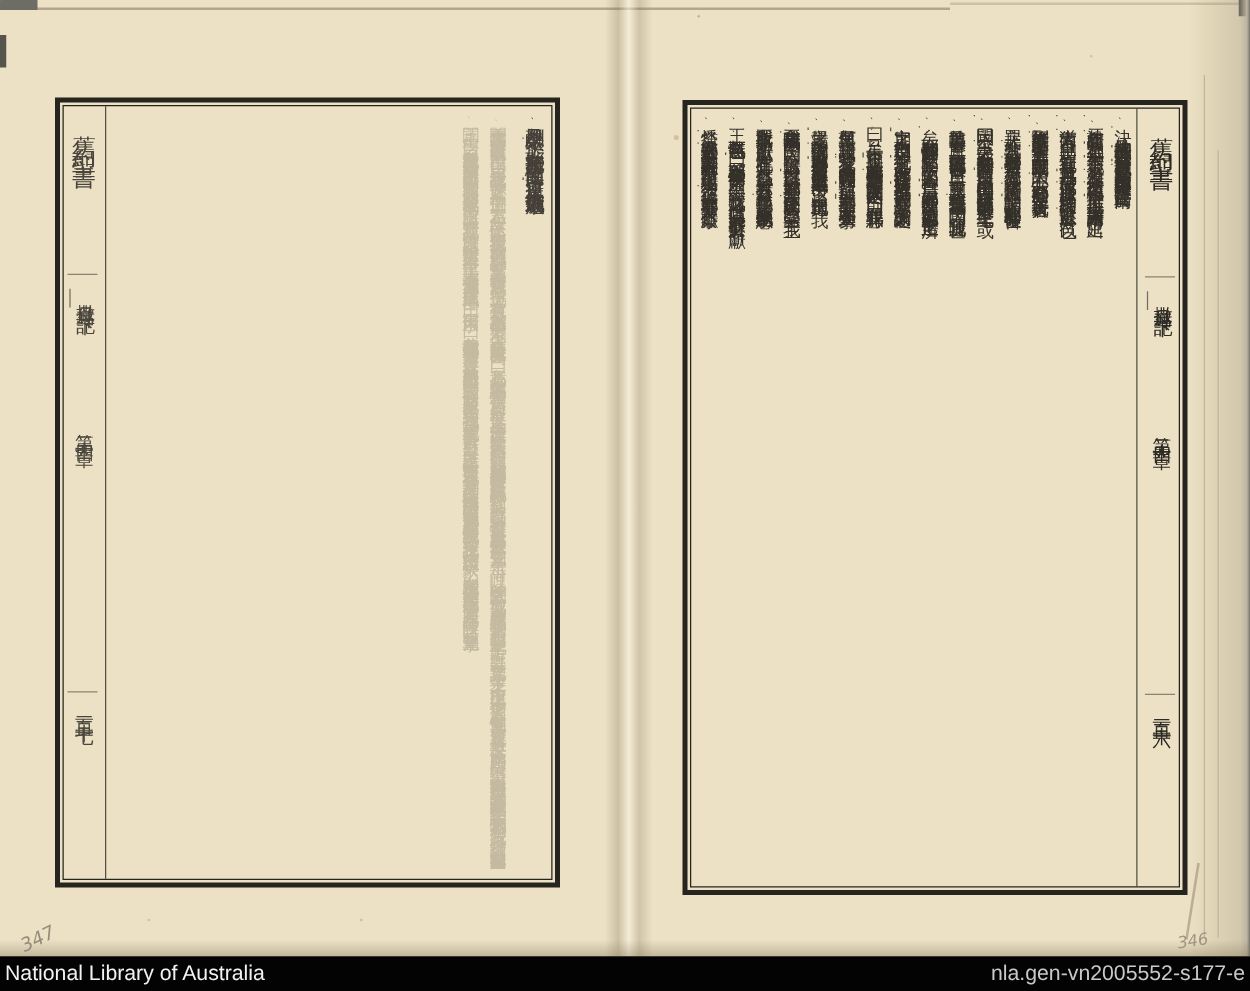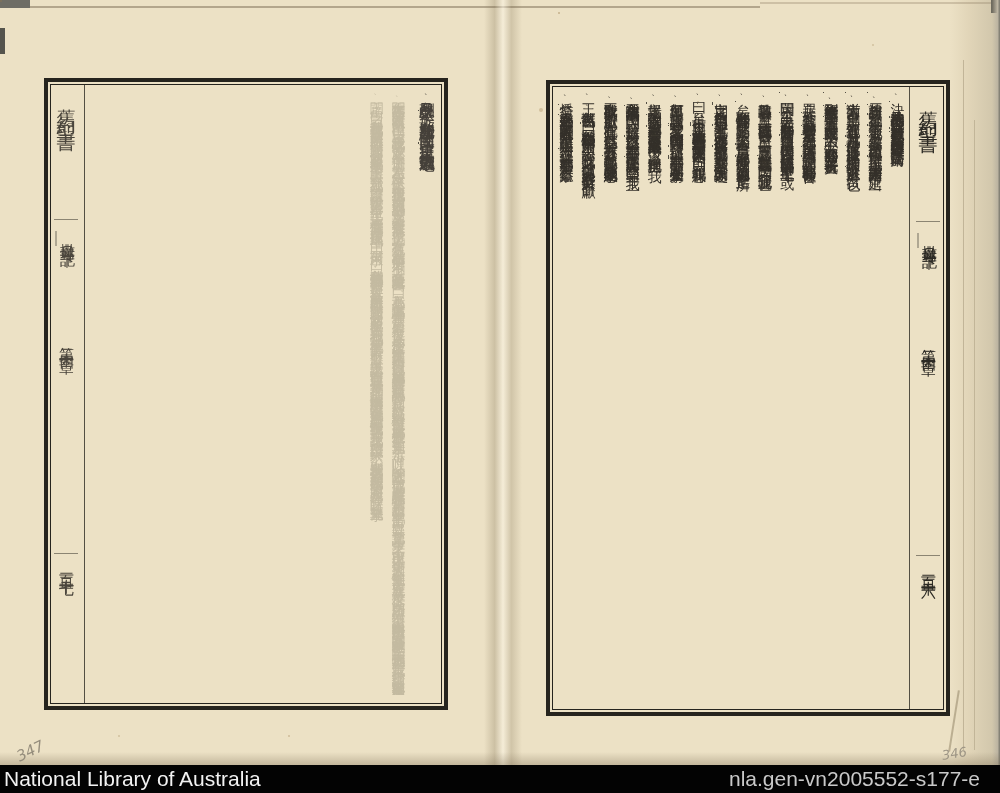--- a/index.html
+++ b/index.html
@@ -61,23 +61,23 @@
     text-orientation:upright;font-size:15.5px;line-height:22px;letter-spacing:.5px;color:#45403a;overflow:hidden;}
   .faint-flow{position:absolute;left:40px;right:32px;top:6px;bottom:8px;writing-mode:vertical-rl;
     text-orientation:upright;font-size:13.5px;line-height:21.8px;letter-spacing:.5px;
     color:#8d8670;opacity:.42;filter:blur(.4px);overflow:hidden;}
   
   .pencil{position:absolute;font-family:"DejaVu Sans",sans-serif;font-style:italic;}
   .p347{left:16px;top:742px;transform:rotate(-26deg);font-size:15px;color:#958d7c;}
   .p346{left:942px;top:746px;transform:rotate(-9deg);font-size:13px;color:#9d9585;}
   
   .bar{position:absolute;left:0;bottom:0;width:1000px;height:28px;background:#030303;
-    font-family:"Liberation Sans",sans-serif;font-size:21px;line-height:28px;}
+    font-family:"Liberation Sans",sans-serif;font-size:17px;line-height:28px;}
   .bar .bl{position:absolute;left:4px;color:#f2f2f2;}
-  .bar .br{position:absolute;right:20px;color:#c9c9c9;text-align:center;}
+  .bar .br{position:absolute;right:4px;color:#c9c9c9;text-align:center;}
 </style>
 </head>
 <body>
 
 <div id="scan">
 
   <div class="top-line"></div>
   <div class="top-line2"></div>
   <div class="corner-tl"></div>
   <div class="corner-tr"></div>

